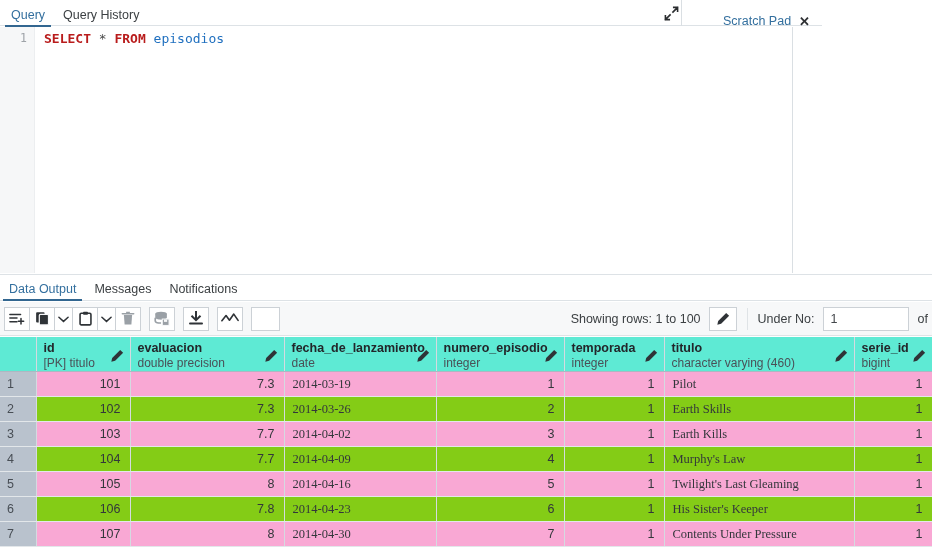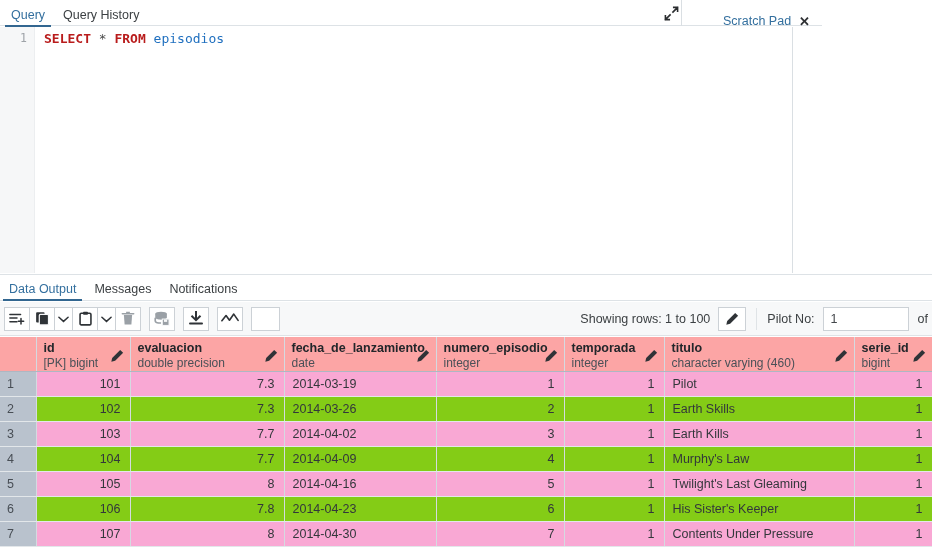--- a/index.html
+++ b/index.html
@@ -203,21 +203,21 @@
     width: 932px;
   }
   table.dg th, table.dg td {
     border-right: 1px solid #d5dae0;
     border-bottom: 1px solid #e3e7ea;
     font-size: 12.5px;
     overflow: hidden;
     white-space: nowrap;
   }
   table.dg thead th {
-    background: #fca5a5;
+    background: #5eead4;
     color: #2b2f33;
     height: 24px;
     vertical-align: top;
     padding: 3px 6px 0 7px;
     font-weight: normal;
     text-align: left;
     border-bottom: 1px solid #aeb7c2;
     position: relative;
   }
   .th-name { font-weight: bold; font-size: 12.5px; color: #22262a; line-height: 16px; }
@@ -237,21 +237,21 @@
     padding-left: 7px;
     border-right: 1px solid #aeb7c2;
     border-bottom: 1px solid #aab3be;
   }
   table.dg tbody tr { height: 25px; }
   table.dg tbody tr.odd td { background: #f9a8d4; }
   table.dg tbody tr.even td { background: #84cc16; }
   table.dg tbody tr.odd td.rownum,
   table.dg tbody tr.even td.rownum { background: #b9c2cd; }
   td.num { text-align: right; padding-right: 9px; color: #33373b; }
-  td.txt { text-align: left; padding-left: 8px; color: #33373b; }
+  td.txt { text-align: left; padding-left: 8px; color: #33373b; font-family: Liberation Serif, serif; }
 </style>
 </head>
 <body>
 
 <div class="top-bar">
   <div class="tabstrip">
     <div class="tab active tab-query">
       <span>Query</span>
     </div>
     <div class="tab">
@@ -383,21 +383,21 @@
   </div>
 
   <div class="pager">
     <span class="pager-label">Showing rows: 1 to 100</span>
     <div class="pg-edit-btn">
       <svg width="14" height="14" viewBox="0 0 14 14" aria-hidden="true">
         <path d="M10.2 0.9l2.9 2.9-8 8-3.8 0.9 0.9-3.8z" fill="#2f3337"></path>
       </svg>
     </div>
     <div class="pager-sep"></div>
-    <span>Pilot No:</span>
+    <span>Under No:</span>
     <input class="page-input" type="text" value="1" style="">
     <span class="pager-of">of</span>
   </div>
 </div>
 
 <div class="grid">
   <table class="dg">
     <colgroup>
       <col style="width:36px">
       <col style="width:94px">
@@ -407,21 +407,21 @@
         <col style="width:100px">
         <col style="width:190px">
       <col style="width:78px">
     </colgroup>
     <thead>
       <tr>
         <th class="rowhdr"></th>
 
         <th>
           <div class="th-name">id</div>
-          <div class="th-type">[PK] bigint</div>
+          <div class="th-type">[PK] titulo</div>
           <svg class="th-pencil" viewBox="0 0 14 14" aria-hidden="true">
             <path d="M10.2 0.9l2.9 2.9-8 8-3.8 0.9 0.9-3.8z" fill="#2f3337"></path>
           </svg>
         </th>
 
         <th>
           <div class="th-name">evaluacion</div>
           <div class="th-type">double precision</div>
           <svg class="th-pencil" viewBox="0 0 14 14" aria-hidden="true">
             <path d="M10.2 0.9l2.9 2.9-8 8-3.8 0.9 0.9-3.8z" fill="#2f3337"></path>

